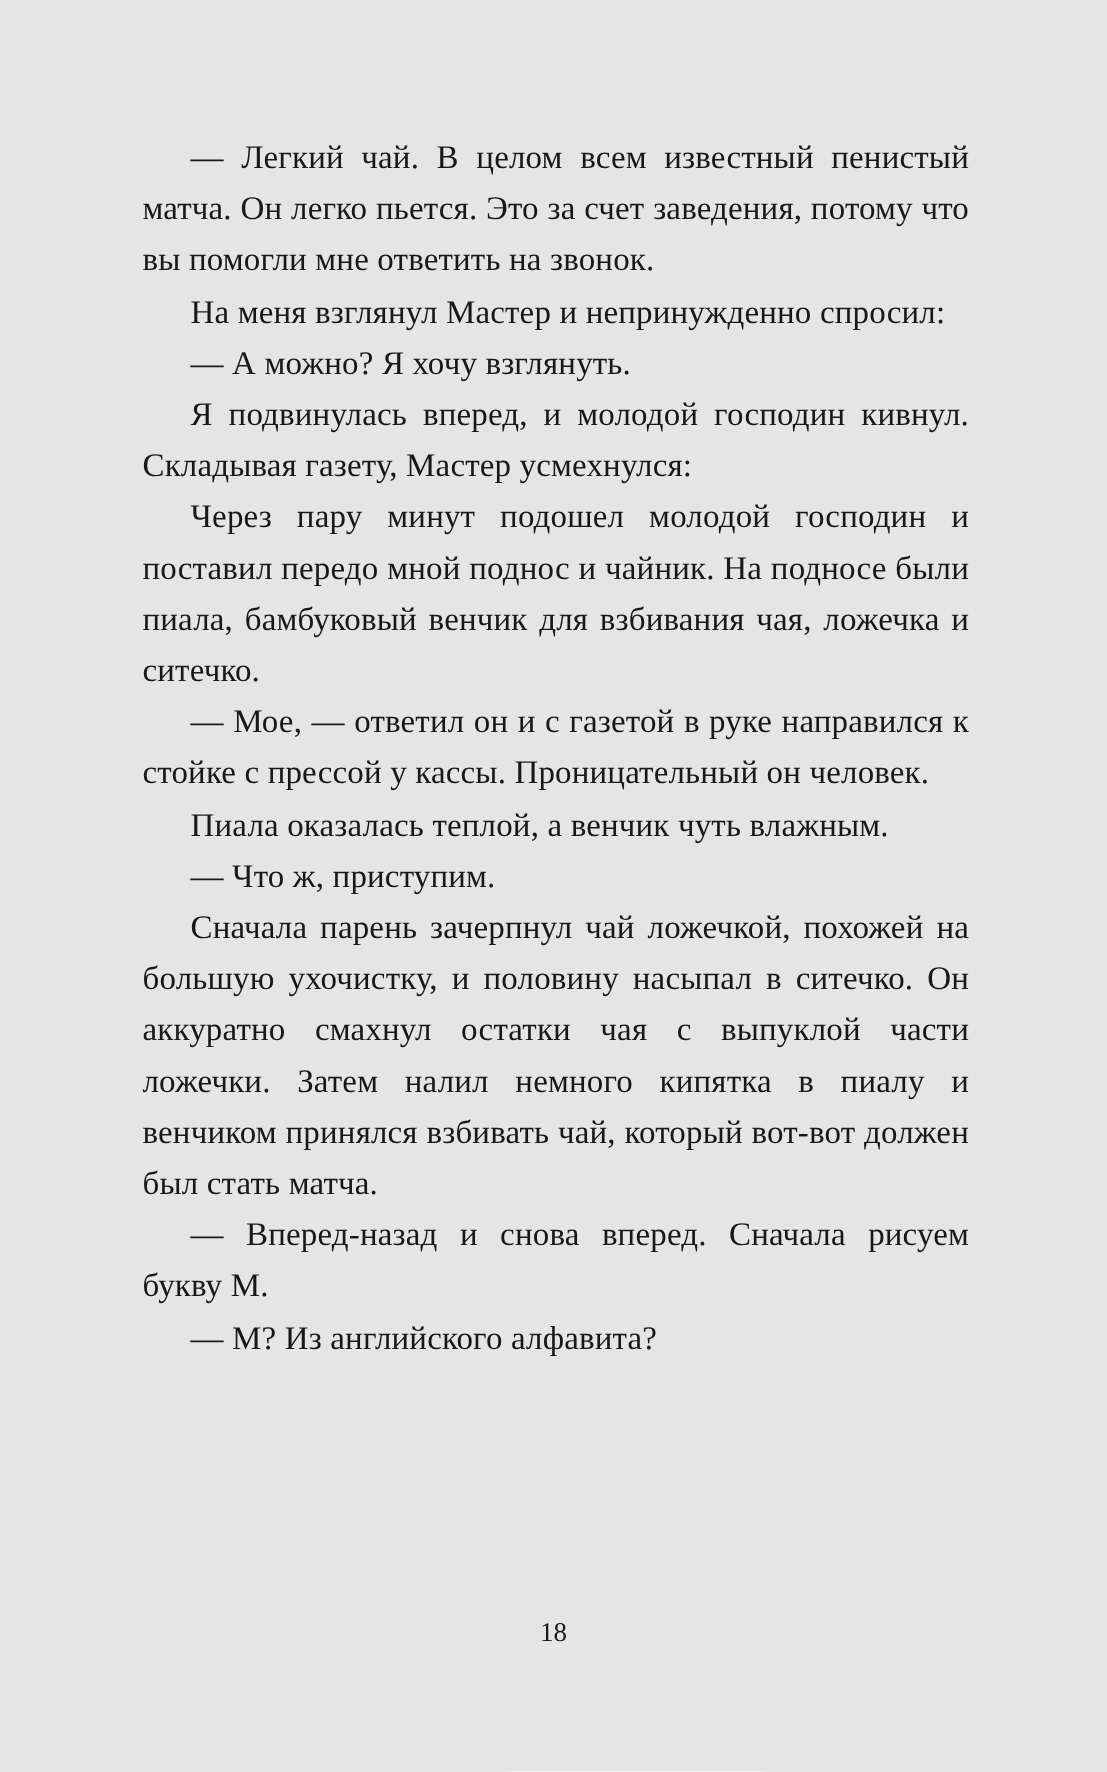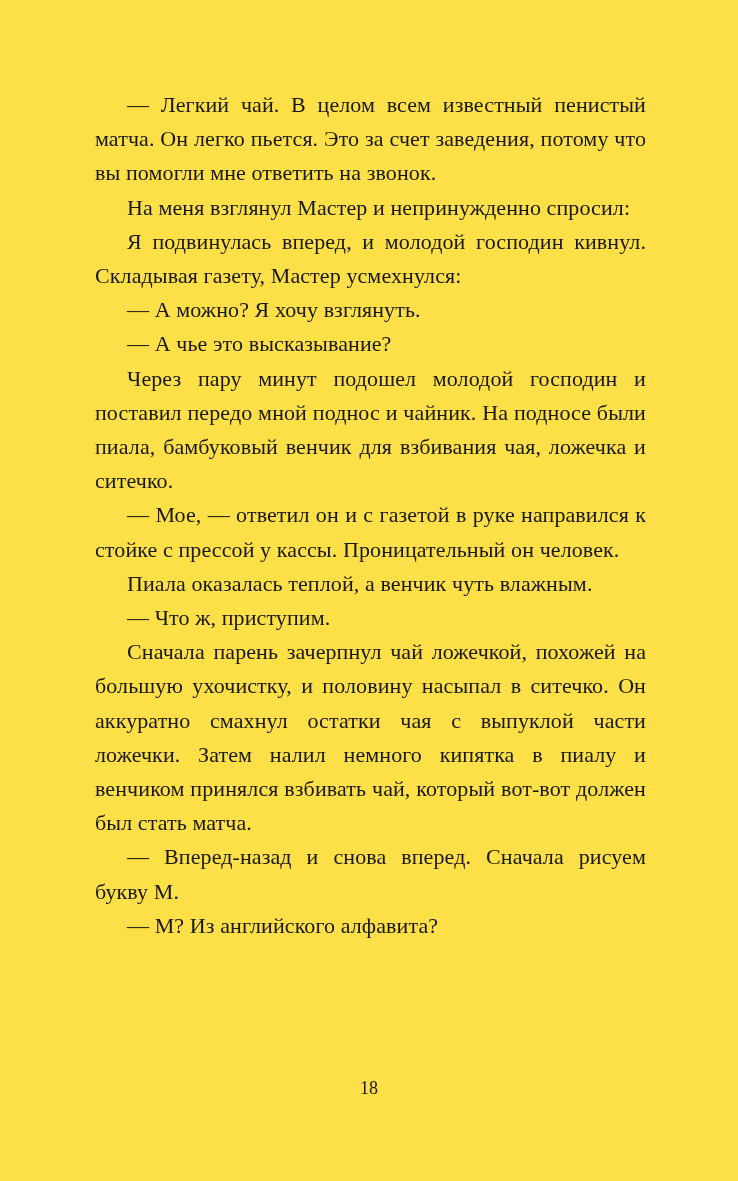--- a/index.html
+++ b/index.html
@@ -4,21 +4,21 @@
 <style>
   html, body {
     margin: 0;
     padding: 0;
     background: #ffffff;
   }
   .book-page {
     position: relative;
     width: 738px;
     height: 1181px;
-    background: #fde047;
+    background: #e5e5e5;
     font-family: "Liberation Serif", "DejaVu Serif", serif;
     color: #181818;
     overflow: hidden;
   }
   .text-block {
     position: absolute;
     top: 88px;
     left: 95px;
     width: 551px;
   }
@@ -41,23 +41,22 @@
     color: #181818;
   }
 </style>
 </head>
 <body>
 
 <div class="book-page">
   <div class="text-block">
     <p>— Легкий чай. В целом всем известный пенистый матча. Он легко пьется. Это за счет заведения, потому что вы помогли мне ответить на звонок.</p>
     <p>На меня взглянул Мастер и непринужденно спросил:</p>
+    <p>— А можно? Я хочу взглянуть.</p>
     <p>Я подвинулась вперед, и молодой господин кивнул. Складывая газету, Мастер усмехнулся:</p>
-    <p>— А можно? Я хочу взглянуть.</p>
-    <p>— А чье это высказывание?</p>
     <p>Через пару минут подошел молодой господин и поставил передо мной поднос и чайник. На подносе были пиала, бамбуковый венчик для взбивания чая, ложечка и ситечко.</p>
     <p>— Мое, — ответил он и с газетой в руке направился к стойке с прессой у кассы. Проницательный он человек.</p>
     <p>Пиала оказалась теплой, а венчик чуть влажным.</p>
     <p>— Что ж, приступим.</p>
     <p>Сначала парень зачерпнул чай ложечкой, похожей на большую ухочистку, и половину насыпал в ситечко. Он аккуратно смахнул остатки чая с выпуклой части ложечки. Затем налил немного кипятка в пиалу и венчиком принялся взбивать чай, который вот-вот должен был стать матча.</p>
     <p>— Вперед-назад и снова вперед. Сначала рисуем букву М.</p>
     <p>— М? Из английского алфавита?</p>
   </div>
   <div class="page-number">18</div>
 </div>

